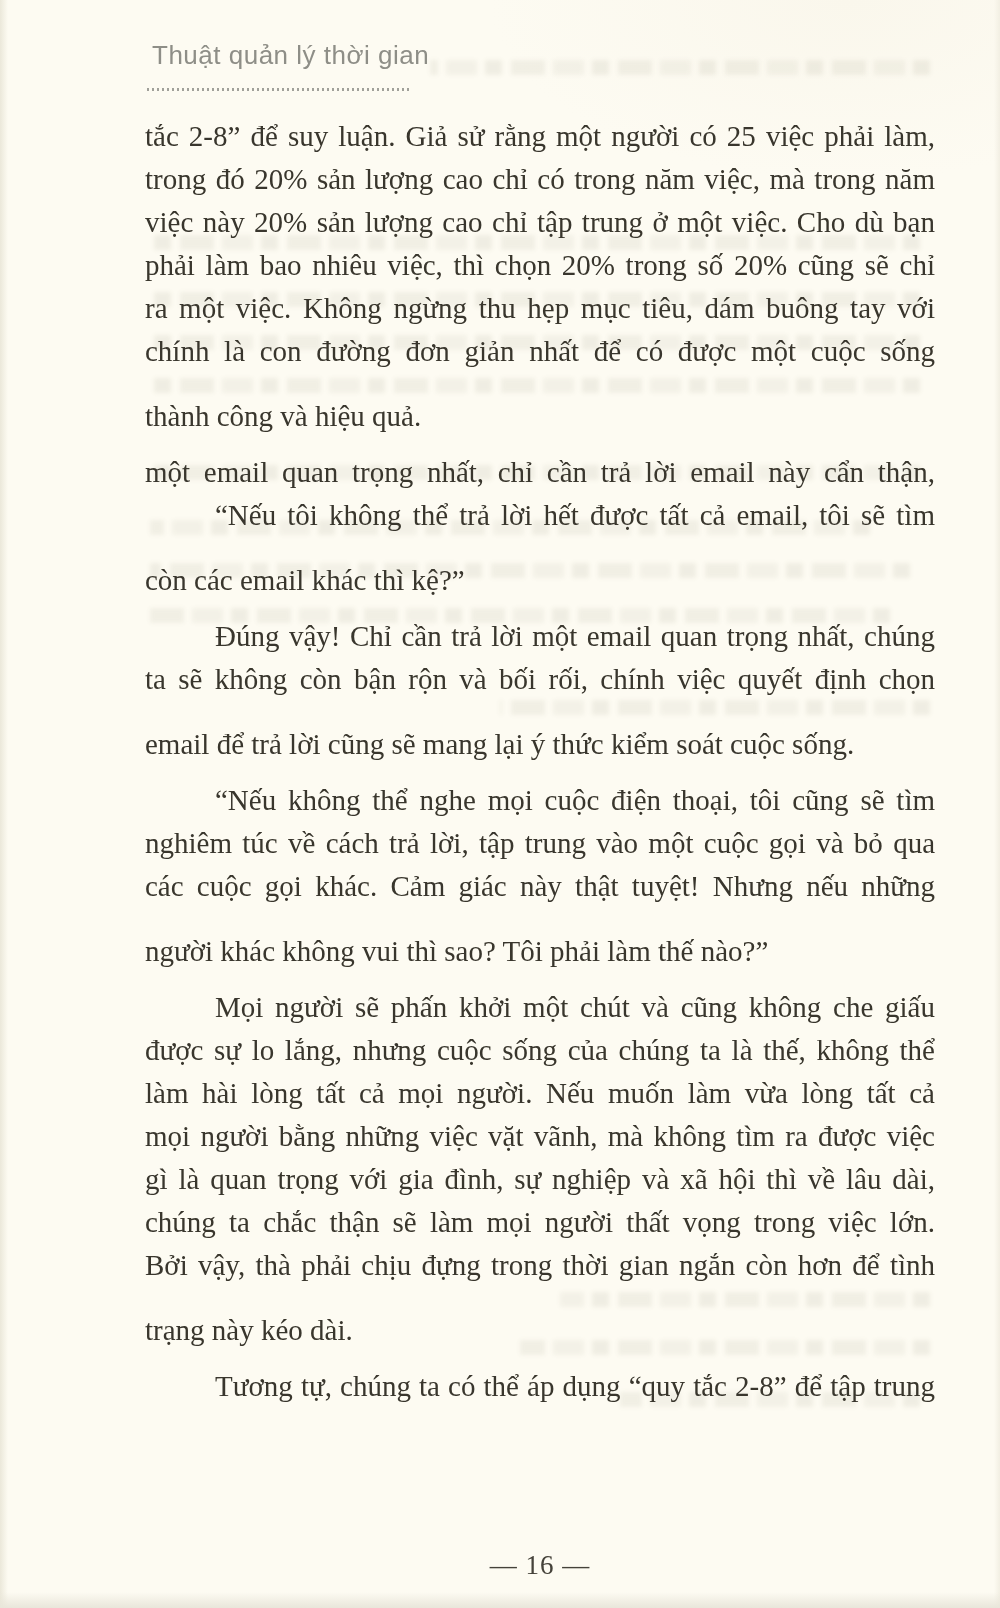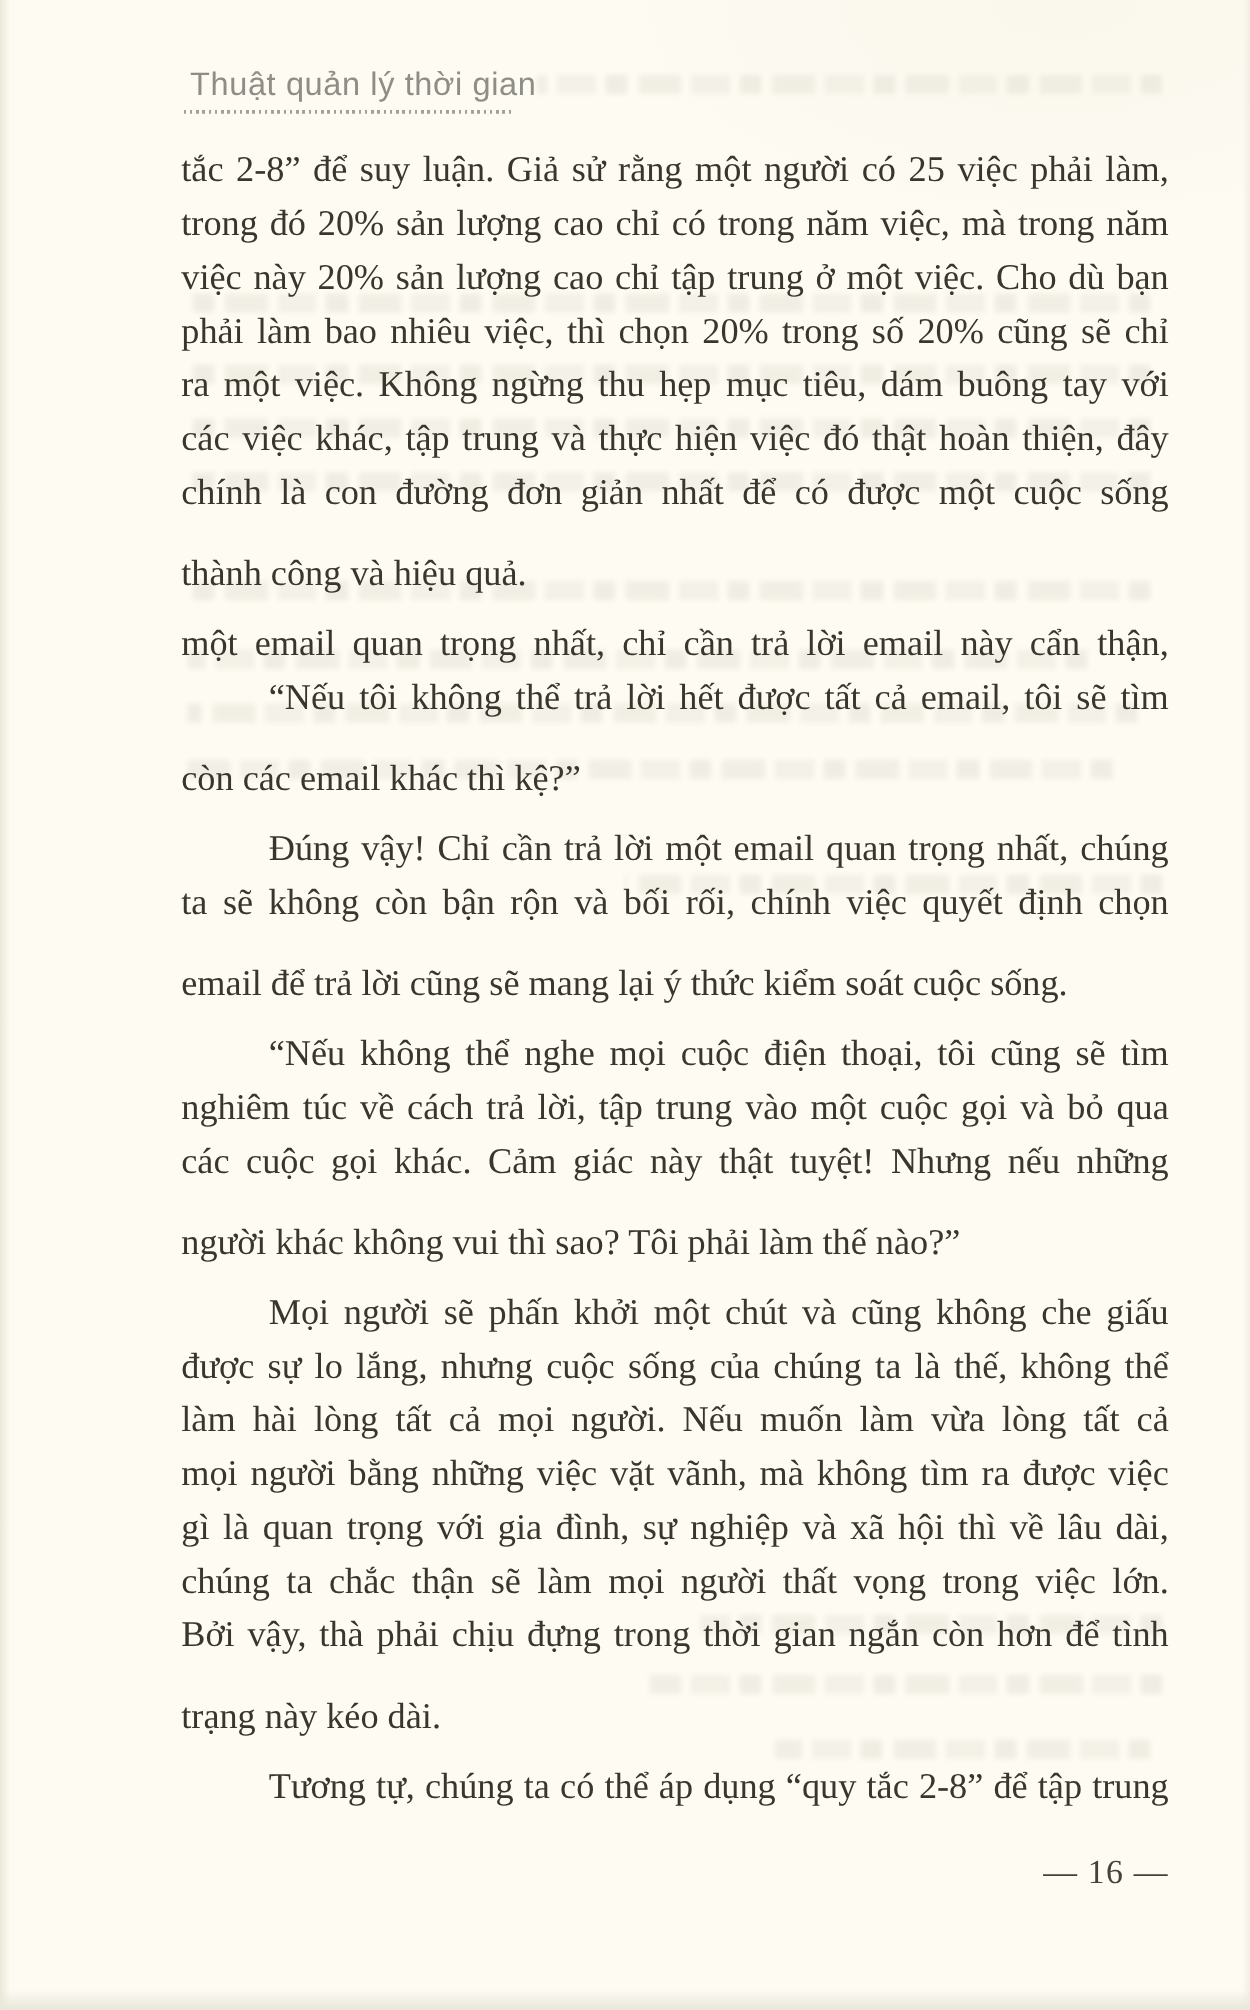--- a/index.html
+++ b/index.html
@@ -23,21 +23,21 @@
   }
   .edge-right {
     position: absolute; right: 0; top: 0; bottom: 0; width: 6px;
     background: linear-gradient(270deg, #f2efe3, rgba(242,239,227,0));
   }
   .edge-bottom {
     position: absolute; left: 0; right: 0; bottom: 0; height: 16px;
     background: linear-gradient(rgba(246,243,232,0), #e9e6da);
   }
   .running-header {
-    position: absolute; left: 152px; top: 52px;
+    position: absolute; left: 152px; top: 40px;
     font-family: "Liberation Sans", sans-serif;
     font-size: 26px; line-height: 30px;
     color: #8e8e87; letter-spacing: 0.5px;
     white-space: nowrap;
   }
   .header-rule {
     position: absolute; left: 147px; top: 88px; width: 262px; height: 3px;
     background: repeating-linear-gradient(90deg, #90908a 0 2px, rgba(0,0,0,0) 2px 5px);
     opacity: 0.85;
   }
@@ -49,22 +49,22 @@
   .para { margin: 0; }
   .para + .para { margin-top: 13px; }
   .line {
     text-align: justify;
     text-align-last: justify;
     white-space: normal;
   }
   .line.last { text-align-last: left; margin-top: 22px; }
   .line.first-indent { text-indent: 70px; }
   .page-number {
-    position: absolute; left: 145px; top: 1482px; width: 790px;
-    text-align: right;
+    position: absolute; left: 145px; top: 1550px; width: 790px;
+    text-align: center;
     font-size: 27px; color: #45423a; letter-spacing: 1px;
   }
   
   .ghost {
     position: absolute; height: 15px;
     background: repeating-linear-gradient(90deg,
       rgba(158,155,132,0.30) 0 17px, rgba(158,155,132,0) 17px 25px,
       rgba(158,155,132,0.22) 25px 56px, rgba(158,155,132,0) 56px 64px,
       rgba(158,155,132,0.27) 64px 98px, rgba(158,155,132,0) 98px 107px);
     filter: blur(2.2px);
@@ -95,21 +95,20 @@
   <div class="running-header">Thuật quản lý thời gian</div>
   <div class="header-rule"></div>
 
   <div class="body-text">
       <div class="para">
         <div class="line">tắc 2-8” để suy luận. Giả sử rằng một người có 25 việc phải làm,</div>
         <div class="line">trong đó 20% sản lượng cao chỉ có trong năm việc, mà trong năm</div>
         <div class="line">việc này 20% sản lượng cao chỉ tập trung ở một việc. Cho dù bạn</div>
         <div class="line">phải làm bao nhiêu việc, thì chọn 20% trong số 20% cũng sẽ chỉ</div>
         <div class="line">ra một việc. Không ngừng thu hẹp mục tiêu, dám buông tay với</div>
-        <div class="line">các việc khác, tập trung và thực hiện việc đó thật hoàn thiện, đây</div>
         <div class="line">chính là con đường đơn giản nhất để có được một cuộc sống</div>
         <div class="line last">thành công và hiệu quả.</div>
       </div>
       <div class="para">
         <div class="line">một email quan trọng nhất, chỉ cần trả lời email này cẩn thận,</div>
         <div class="line first-indent">“Nếu tôi không thể trả lời hết được tất cả email, tôi sẽ tìm</div>
         <div class="line last">còn các email khác thì kệ?”</div>
       </div>
       <div class="para">
         <div class="line first-indent">Đúng vậy! Chỉ cần trả lời một email quan trọng nhất, chúng</div>

